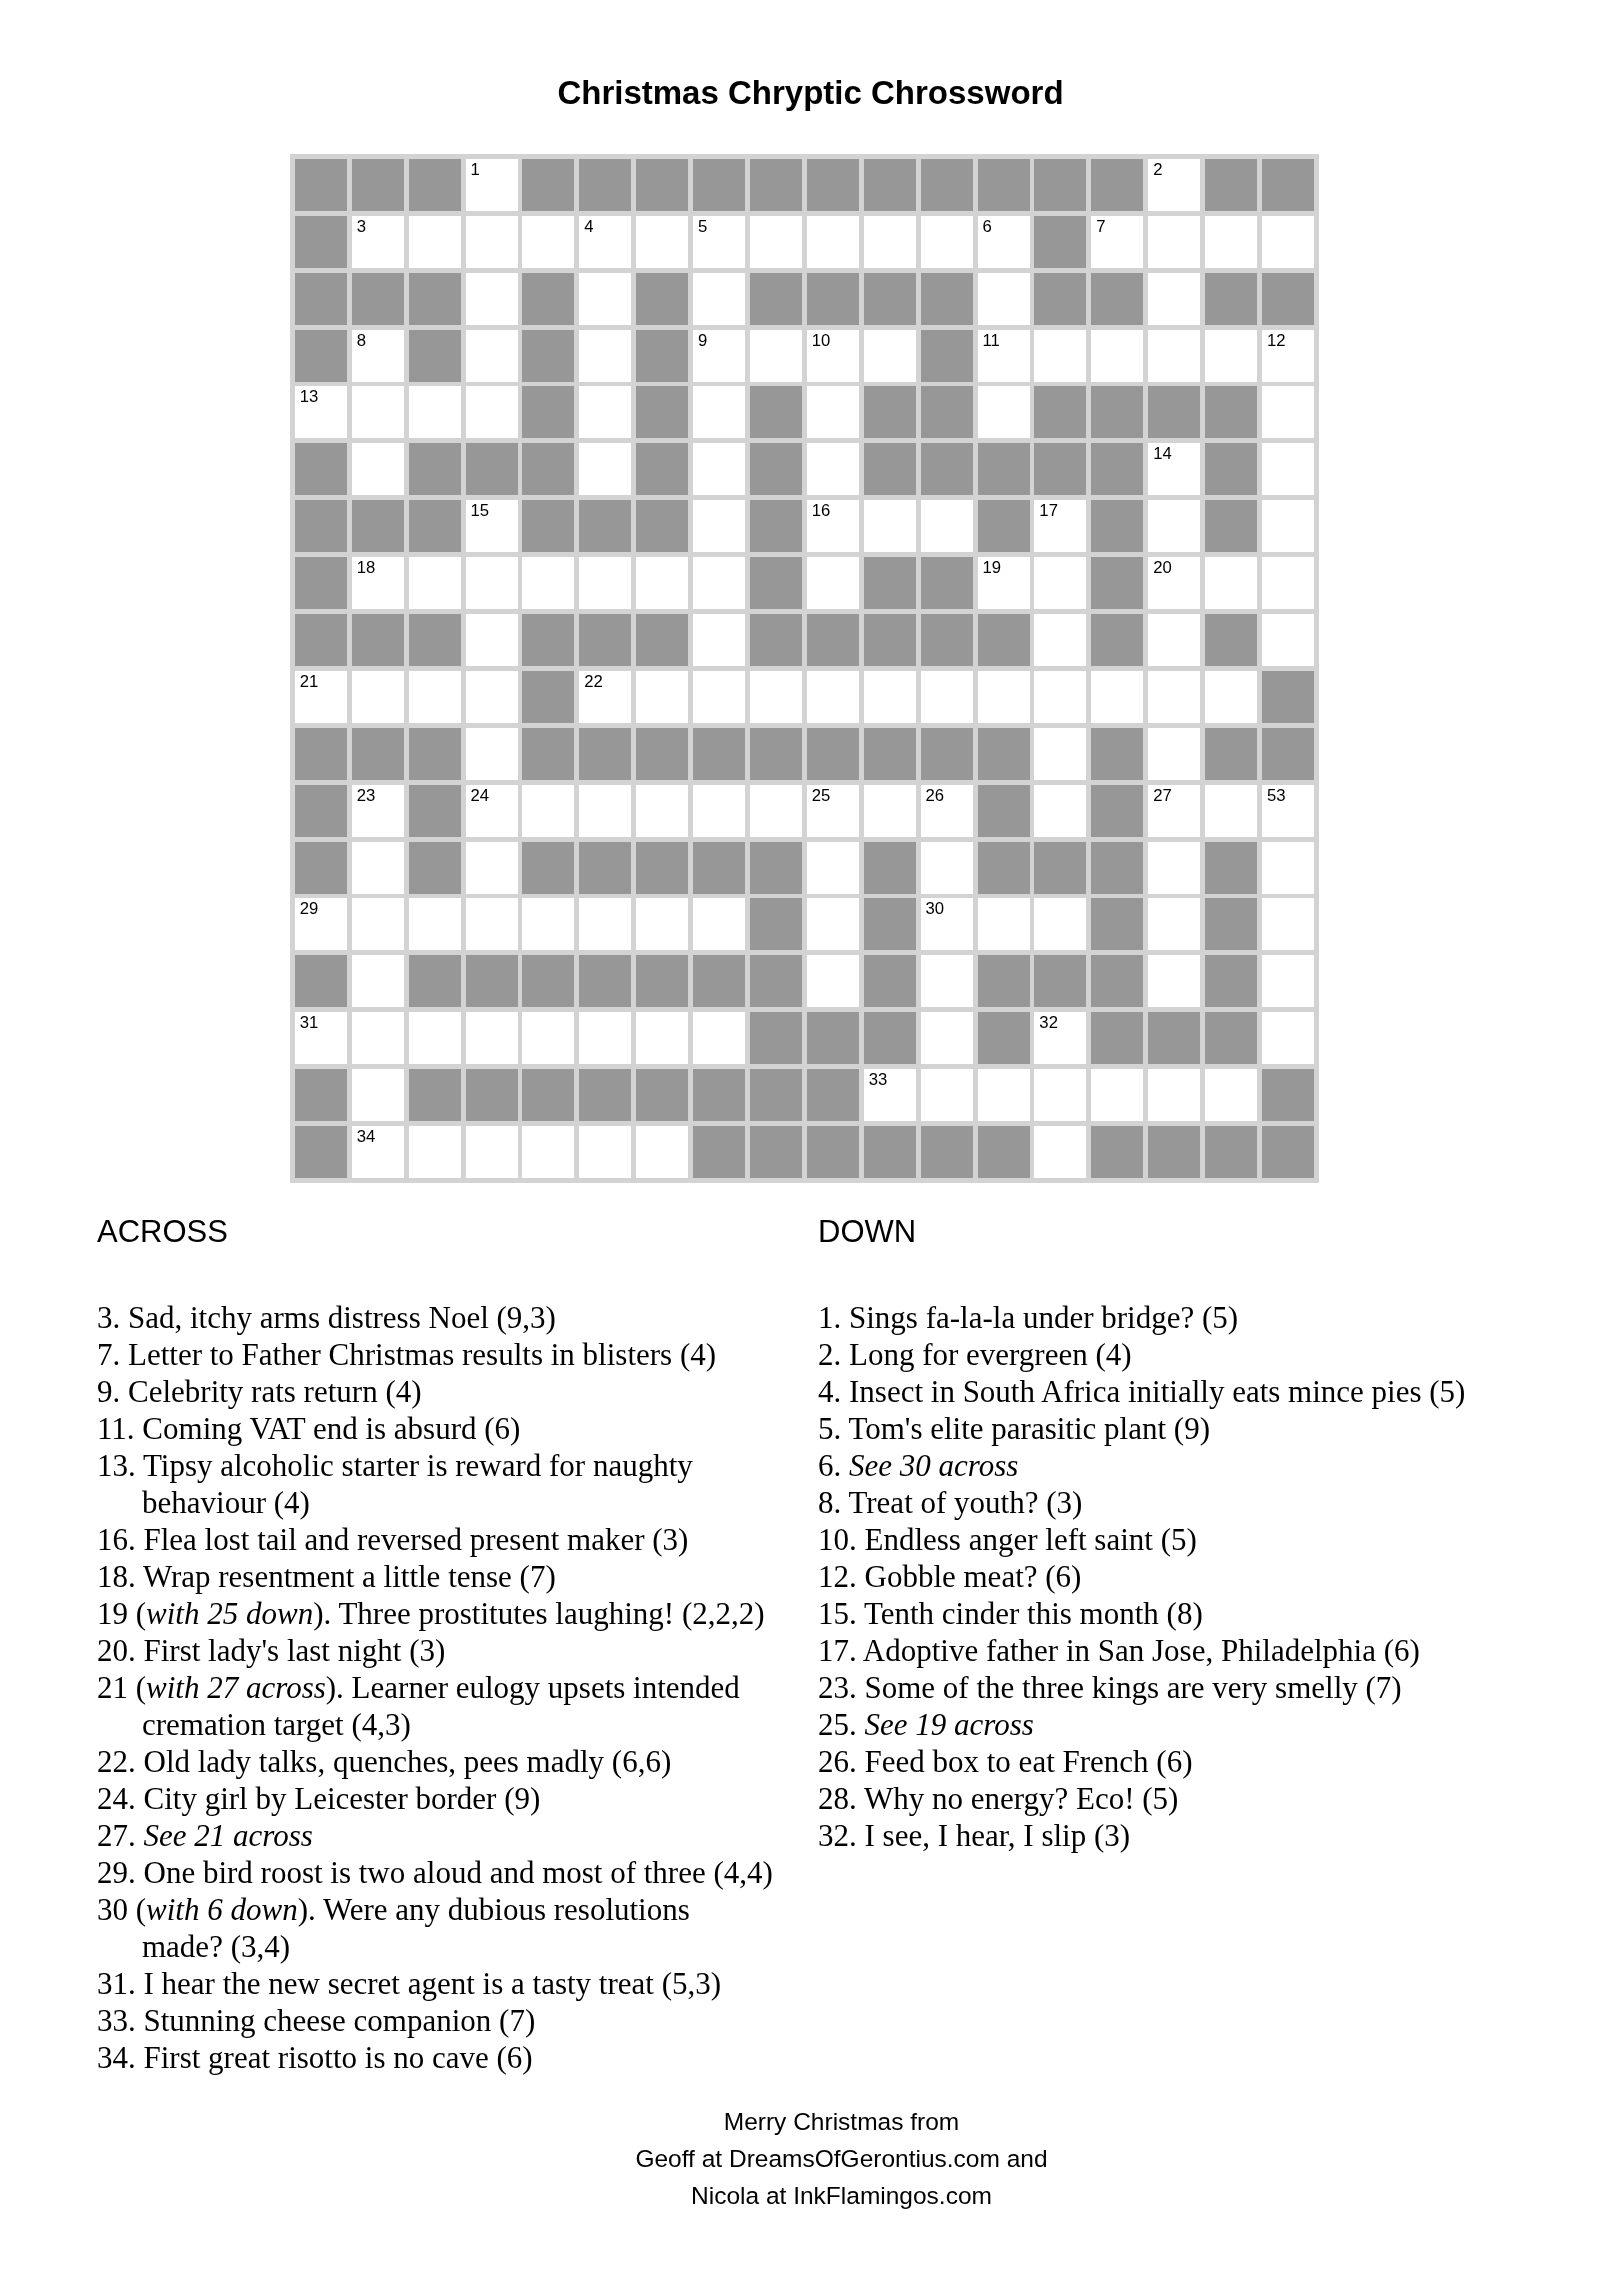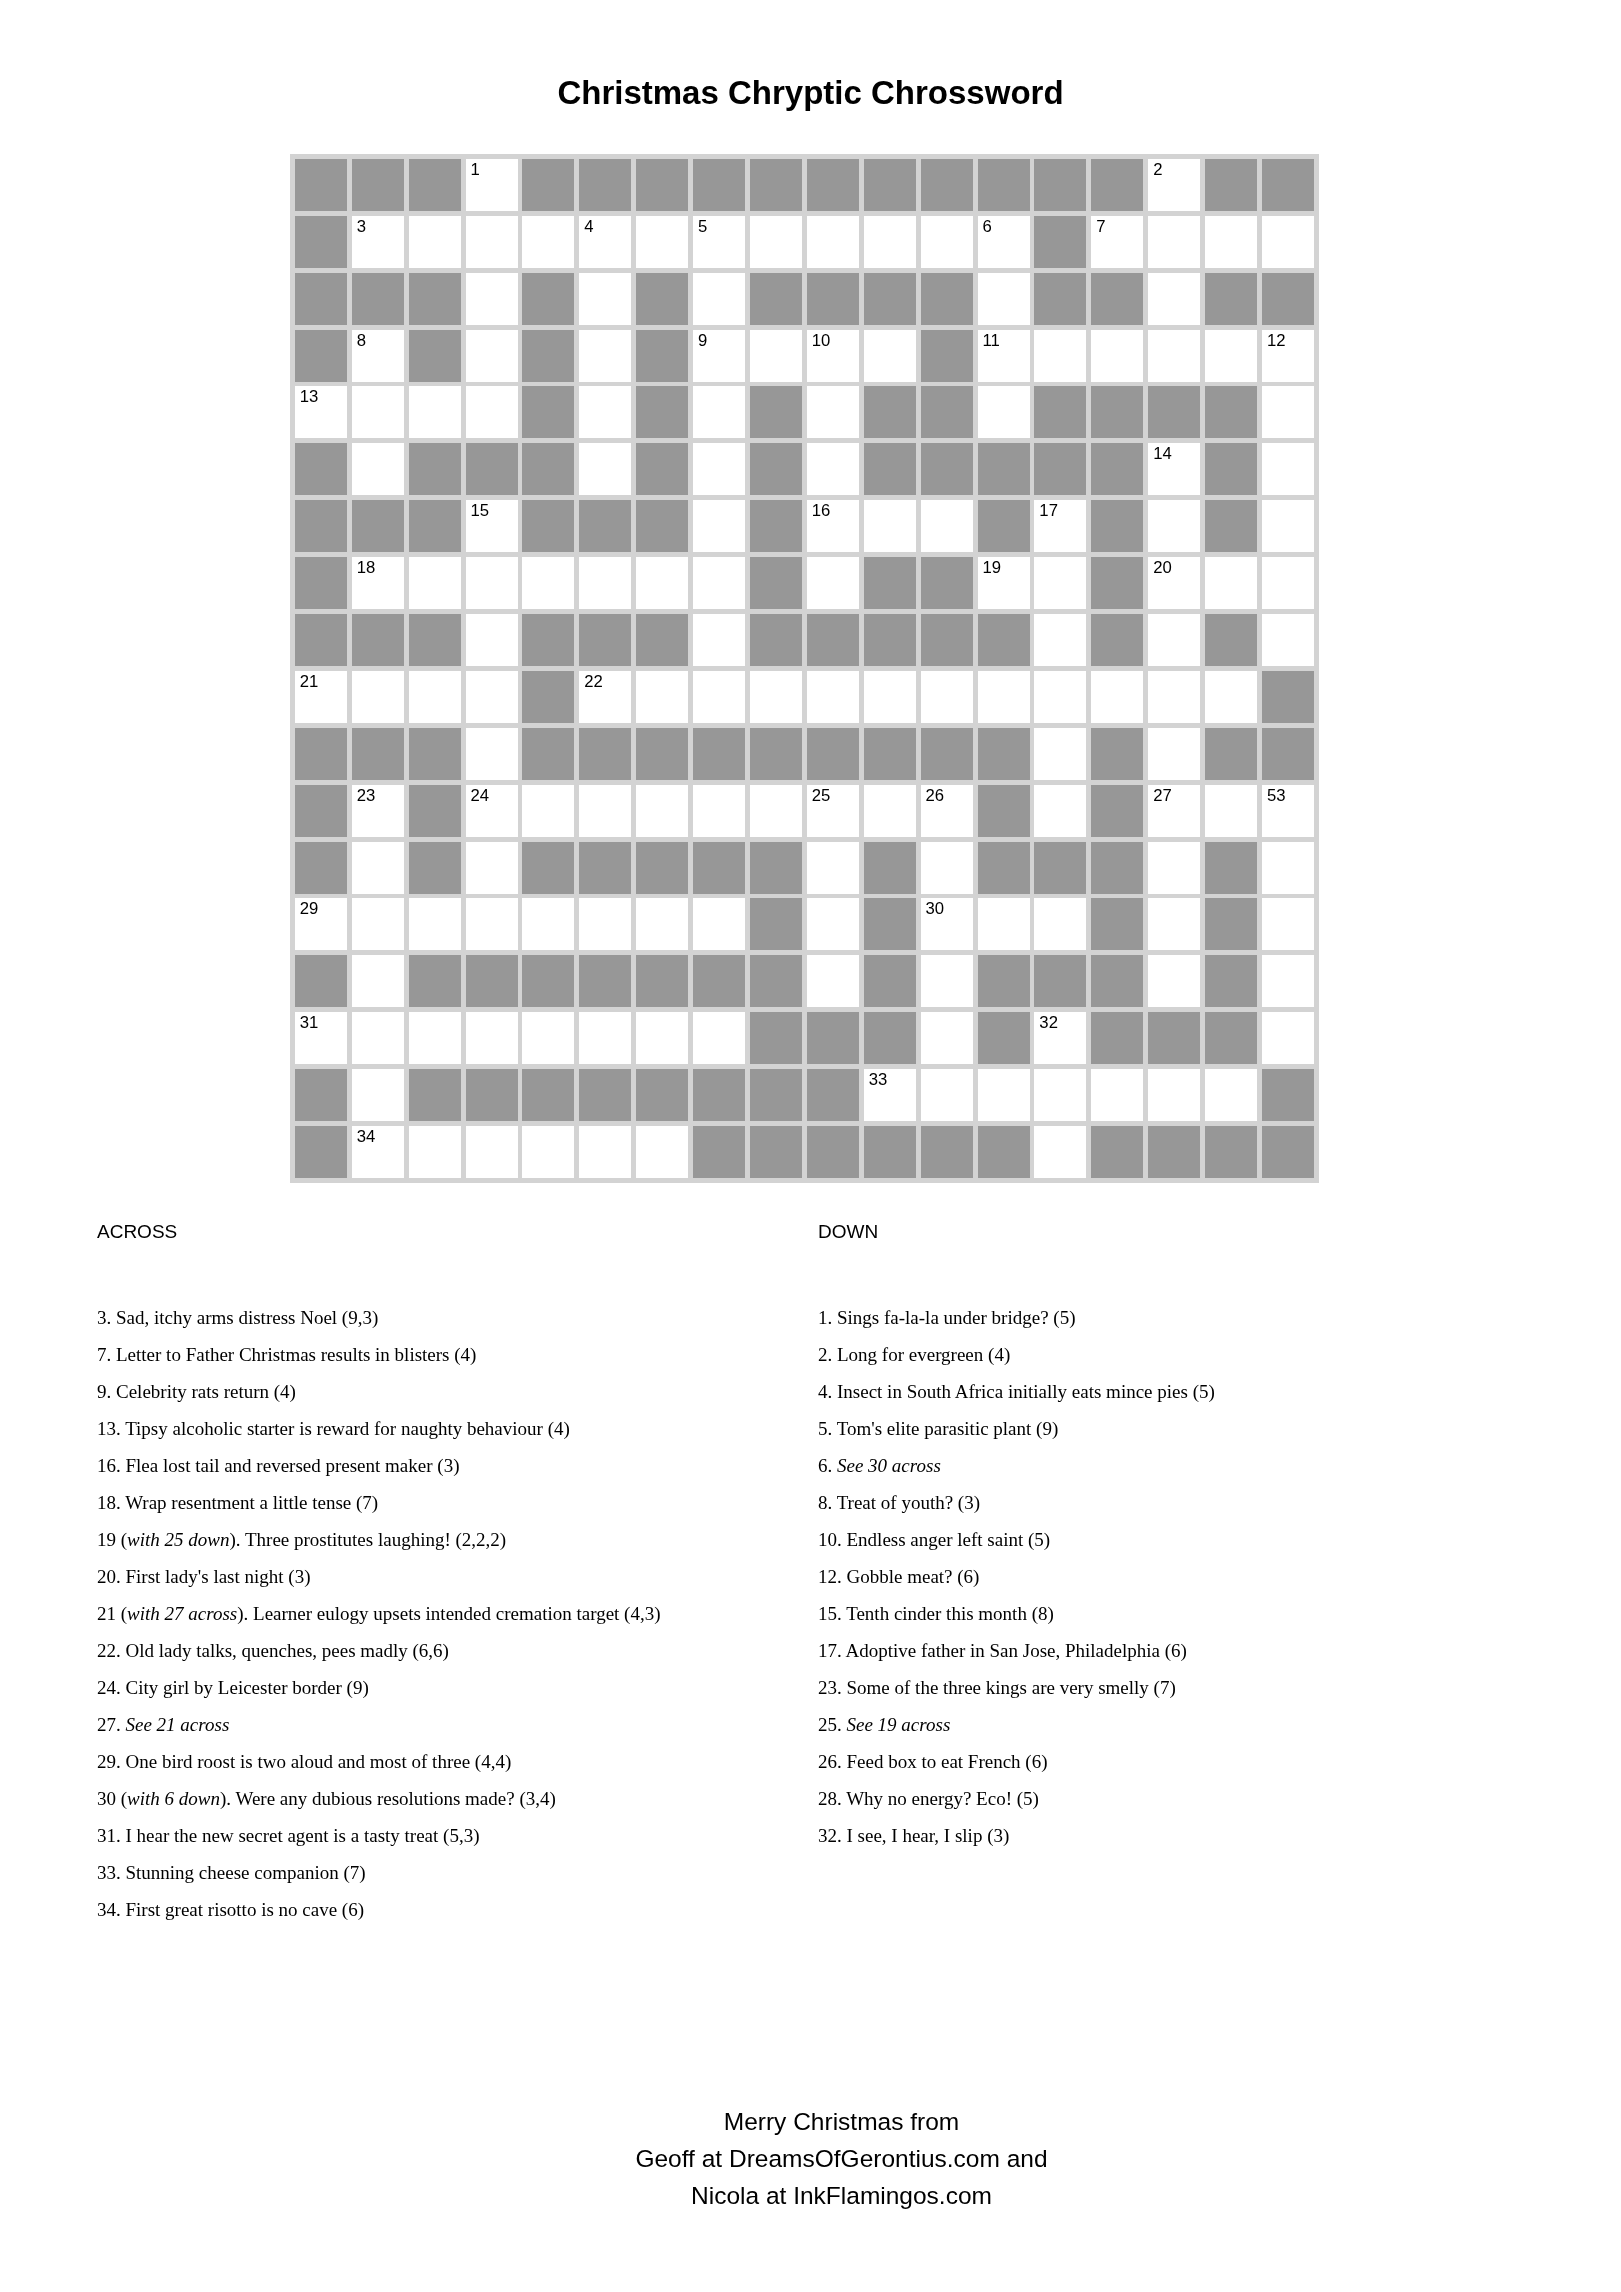--- a/index.html
+++ b/index.html
@@ -21,21 +21,21 @@
     background:#d3d3d3;
   }
   .cell { background:#ffffff; position:relative; }
   .cell.block { background:#979797; }
   .cnum {
     position:absolute; top:1px; left:4.9px;
     font-size:16.7px; line-height:19.6px; color:#000;
   }
   .clues {
     position:absolute; top:1213px;
-    font-size:19px; line-height:37px;
+    font-size:31px; line-height:37px;
   }
   .clues .header { margin-bottom:49px; }
   .across { left:97px;  width:681px; }
   .down   { left:818px; width:725px; }
   .clue { padding-left:45px; text-indent:-45px;font-family:Liberation Serif, serif; }
   .it { font-style:italic;margin-top:25px; }
   .footer {
     position:absolute; top:2103px; left:0; width:100%;
     text-align:center; font-size:24.5px; line-height:37px;padding-left:31px;
   }
@@ -439,20 +439,21 @@
     <div class="cell block"></div>
     <div class="cell block"></div>
   </div>
 
 <div class="clues across">
   <div class="header">ACROSS</div>
   <div>
       <div class="clue"><span>3. Sad, itchy arms distress Noel (9,3)</span></div>
       <div class="clue"><span>7. Letter to Father Christmas results in blisters (4)</span></div>
       <div class="clue"><span>9. Celebrity rats return (4)</span></div>
+      <div class="clue"><span>11. Coming VAT end is absurd (6)</span></div>
       <div class="clue"><span>13. Tipsy alcoholic starter is reward for naughty behaviour (4)</span></div>
       <div class="clue"><span>16. Flea lost tail and reversed present maker (3)</span></div>
       <div class="clue"><span>18. Wrap resentment a little tense (7)</span></div>
       <div class="clue"><span>19 (</span><span class="it">with 25 down</span><span>). Three prostitutes laughing! (2,2,2)</span></div>
       <div class="clue"><span>20. First lady's last night (3)</span></div>
       <div class="clue"><span>21 (</span><span class="it">with 27 across</span><span>). Learner eulogy upsets intended cremation target (4,3)</span></div>
       <div class="clue"><span>22. Old lady talks, quenches, pees madly (6,6)</span></div>
       <div class="clue"><span>24. City girl by Leicester border (9)</span></div>
       <div class="clue"><span>27. </span><span class="it">See 21 across</span></div>
       <div class="clue"><span>29. One bird roost is two aloud and most of three (4,4)</span></div>

